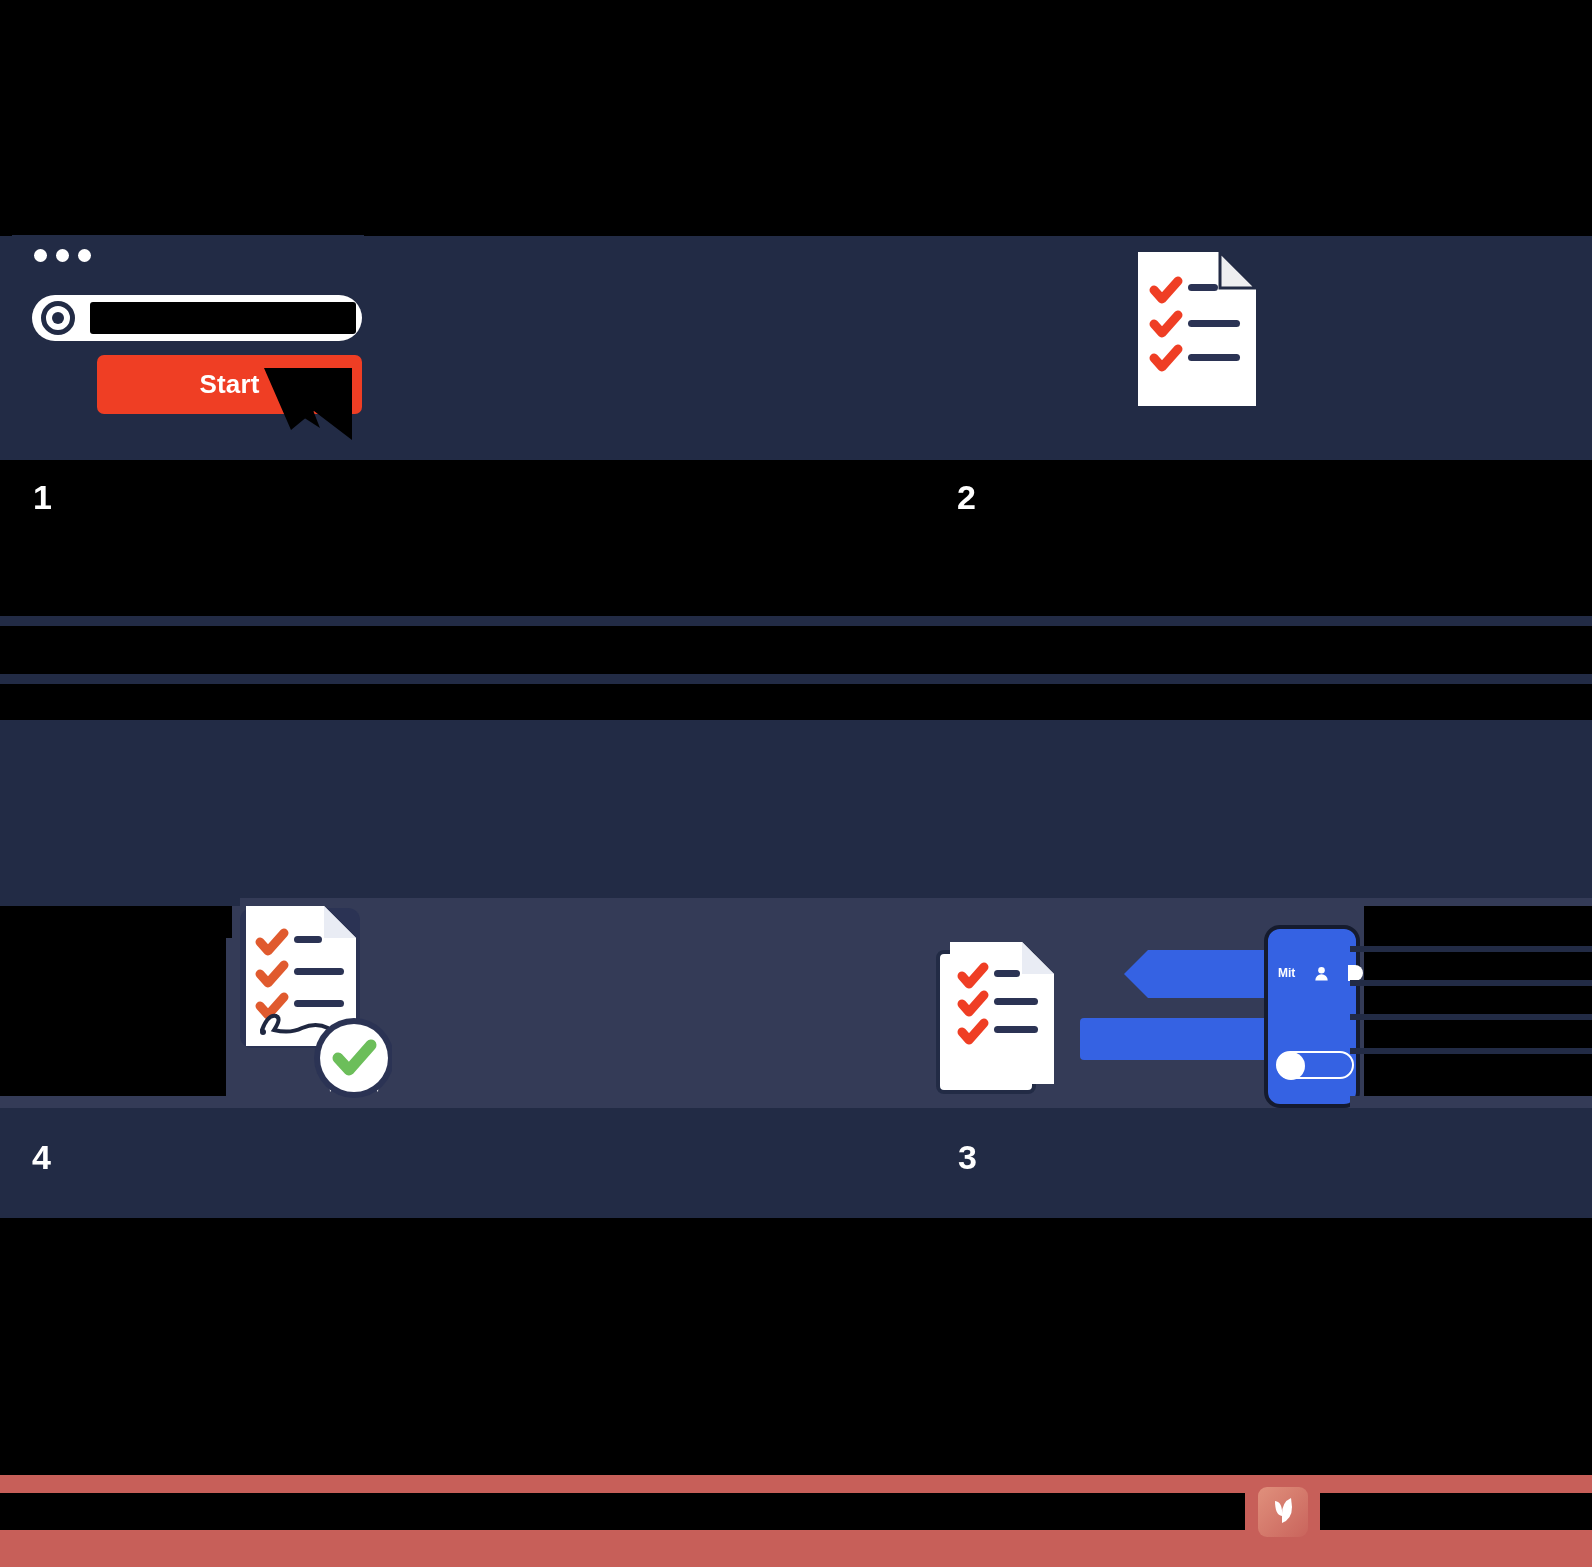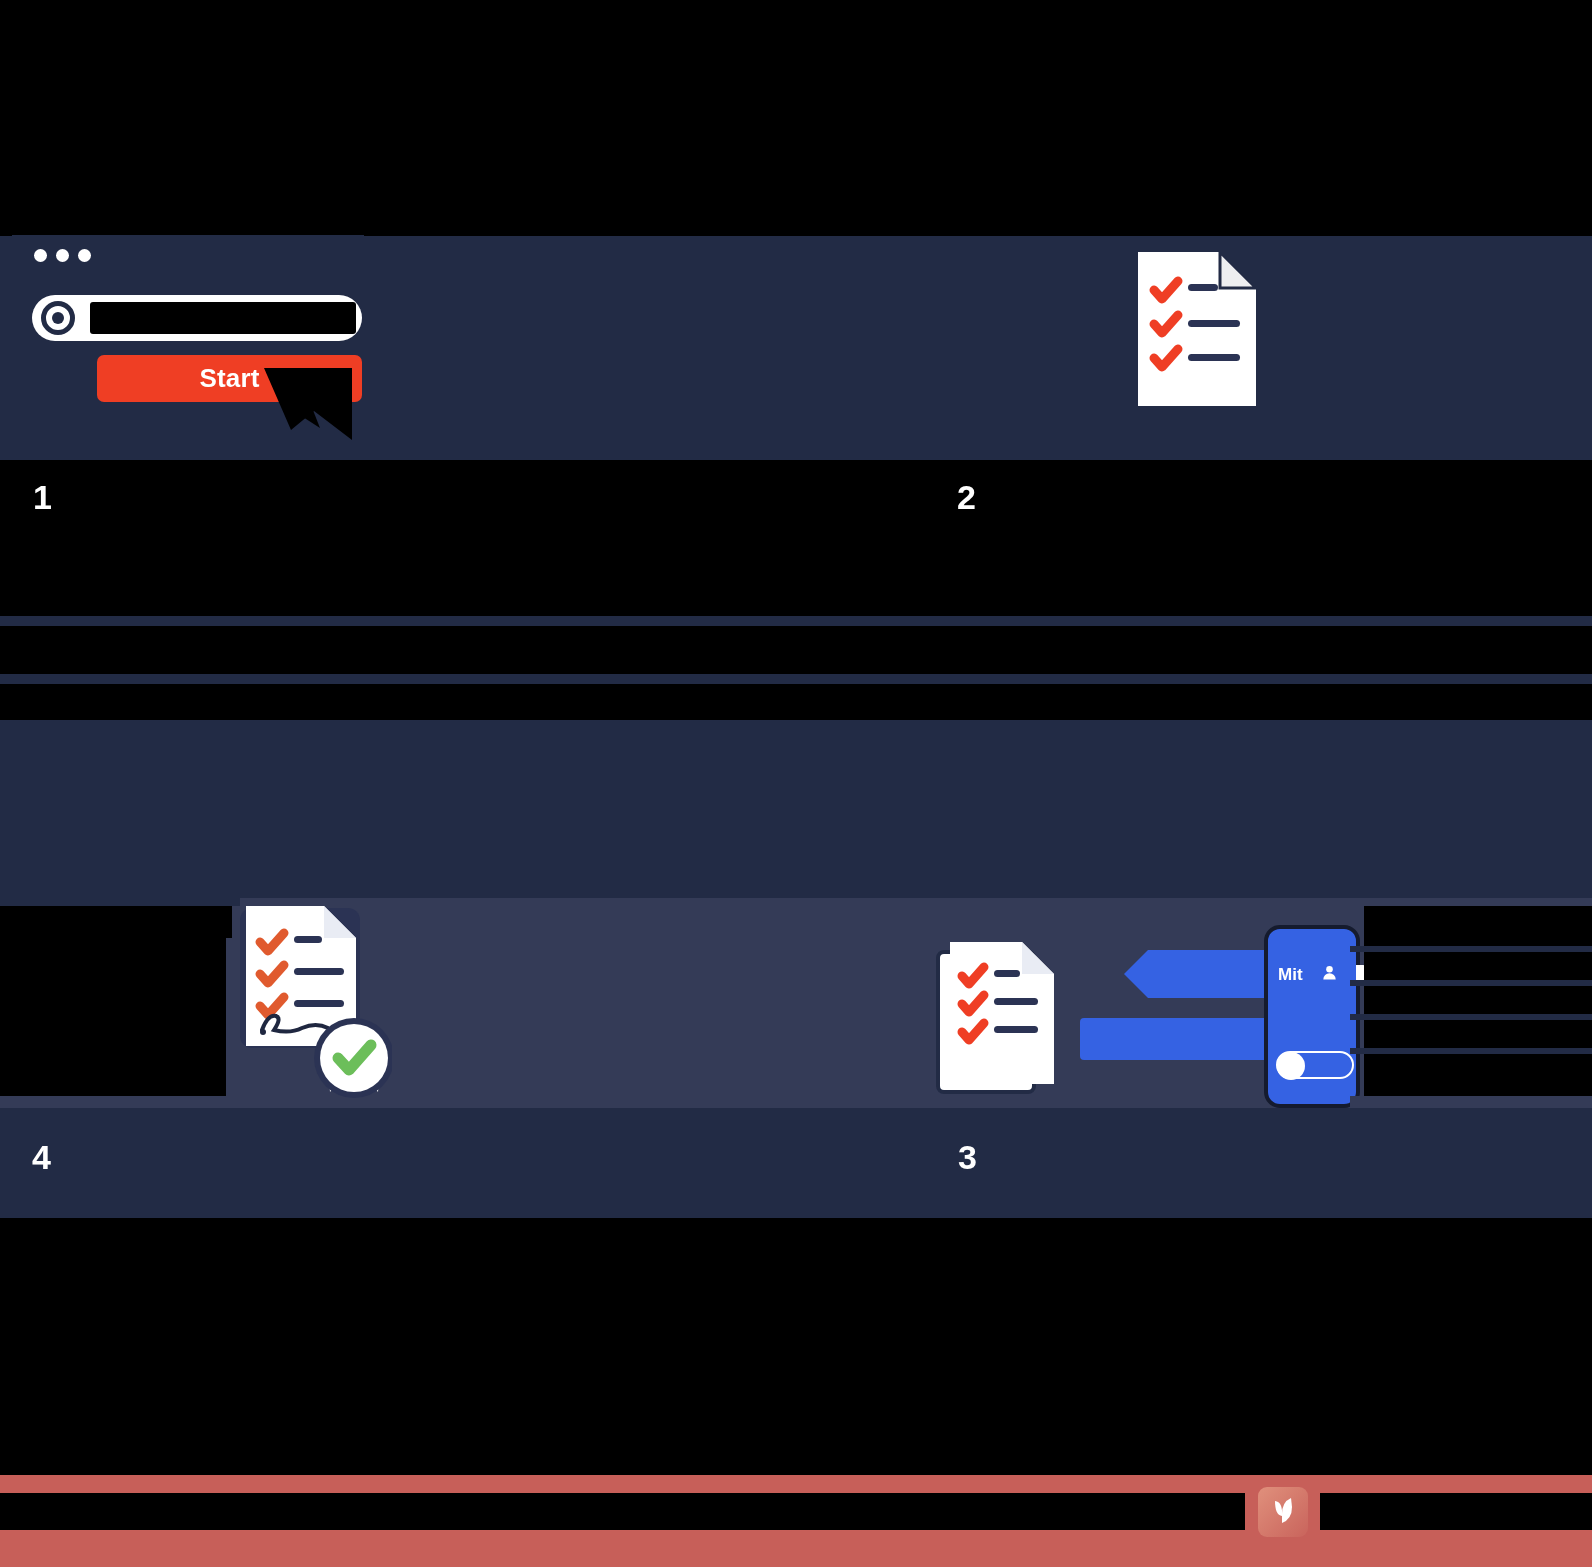--- a/index.html
+++ b/index.html
@@ -40,21 +40,21 @@
   .urlbar .ring::after{
     content:""; position:absolute; left:6px; top:6px; width:12px; height:12px;
     border-radius:50%; background:#222b45;
   }
   .urlbar .urltext{
     position:absolute; left:58px; top:7px; right:6px; height:32px;
     background:#000000; border-radius:3px;
   }
 
   .startbtn{
-    position:absolute; left:97px; top:355px; width:265px; height:47px;
+    position:absolute; left:97px; top:355px; width:265px; height:59px;
     background:#ef3e24; border-radius:7px;
     display:flex; align-items:center; justify-content:center;
     color:#ffffff; font-size:26px; font-weight:600; letter-spacing:.2px;
   }
   .cursor{ position:absolute; left:258px; top:368px; width:94px; height:72px; }
 
   
   .stepnum{
     position:absolute; color:#ffffff; font-size:34px; font-weight:700;
     line-height:1;
@@ -180,22 +180,22 @@
 
   <svg class="iconwrap" style="left:1118px;top:950px;" width="160" height="48" viewBox="0 0 160 48">
     <path d="M30 0 H160 V48 H30 L6 24 Z" fill="#3562e3"></path>
   </svg>
 
   <div class="panel" style="left:1080px;top:1018px;width:198px;height:42px;background:#3562e3;
               border-radius:4px;"></div>
 
   <div class="iconwrap" style="left:1264px;top:925px;width:96px;height:183px;background:#3562e3;
               border-radius:16px;border:4px solid #151b2e;">
-    <div style="position:absolute;left:10px;top:36px;color:#ffffff;font-size:17px;
-                font-weight:700;display:flex;align-items:flex-start;gap:19px;">
+    <div style="position:absolute;left:10px;top:36px;color:#ffffff;font-size:12px;
+                font-weight:700;display:flex;align-items:center;gap:19px;">
       <span>Mit</span>
       <svg width="15" height="15" viewBox="0 0 15 15">
         <circle cx="7.5" cy="4.3" r="3.3" fill="#ffffff"></circle>
         <path d="M1.3 14.5 a6.2 6.2 0 0 1 12.4 0 Z" fill="#ffffff"></path>
       </svg>
       <svg width="16" height="16" viewBox="0 0 16 16">
         <path d="M0 0 H7 A8 8 0 0 1 7 16 H0 Z" fill="#ffffff"></path>
       </svg>
     </div>
     <div style="position:absolute;left:8px;top:122px;width:78px;height:28px;

